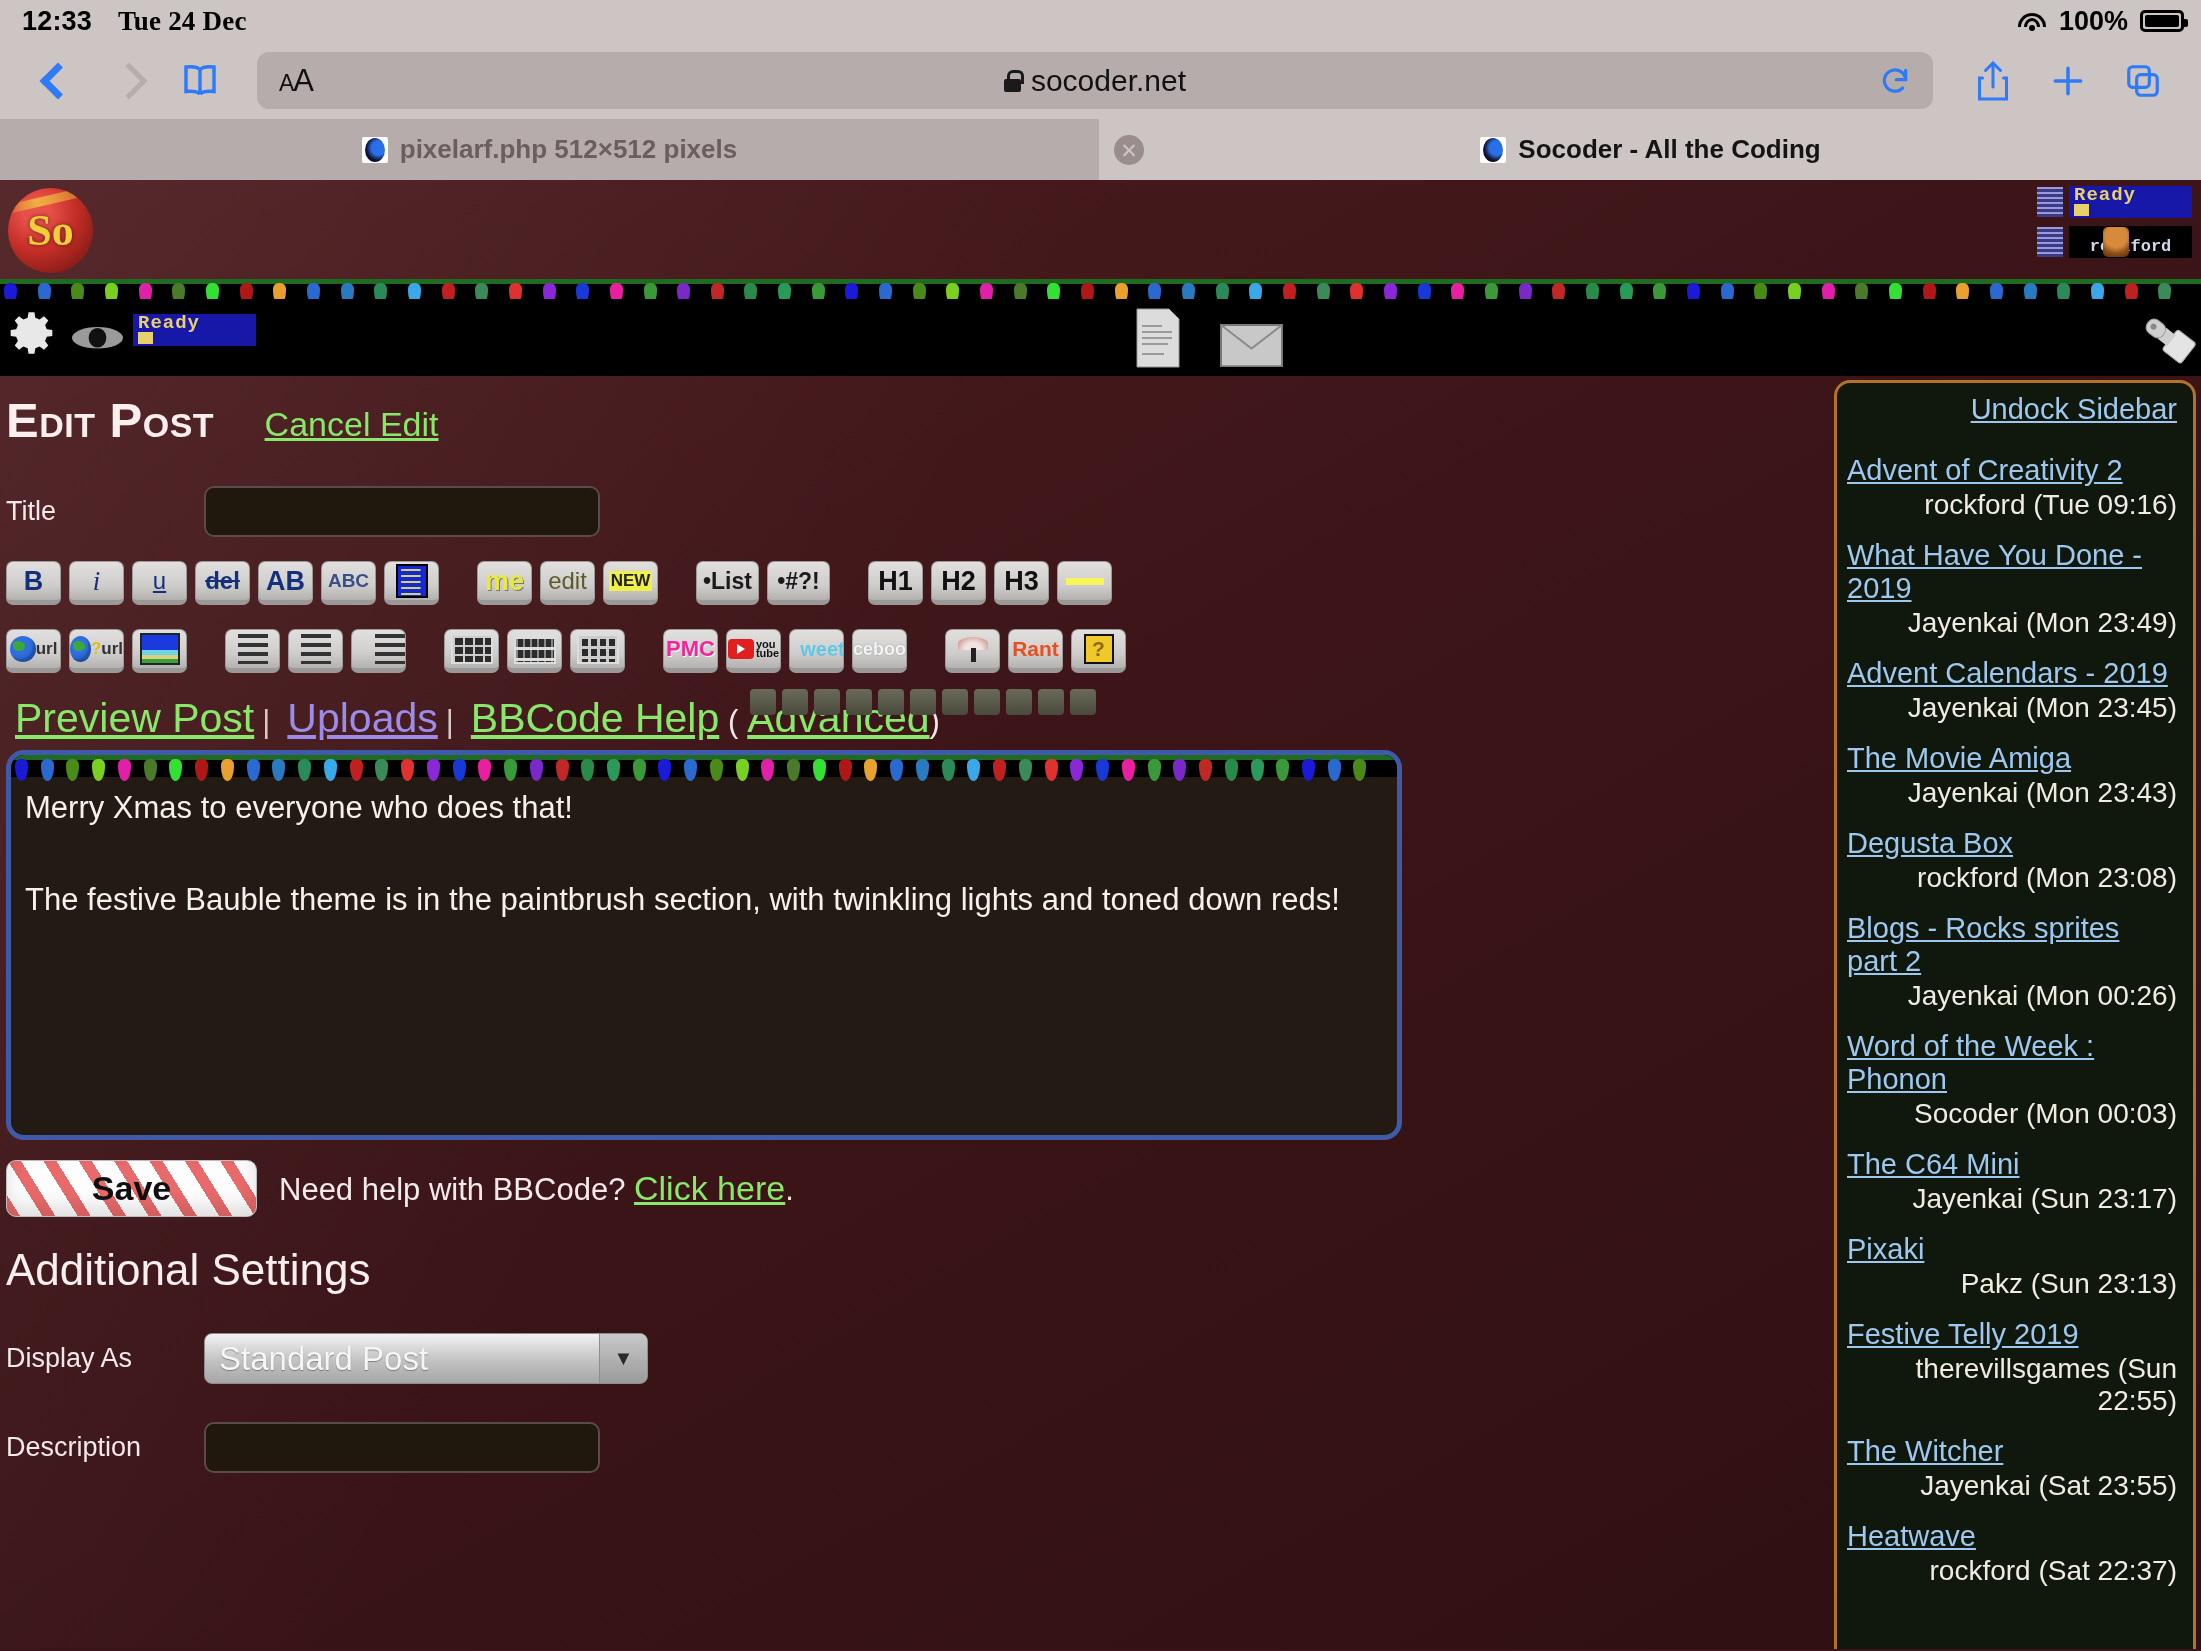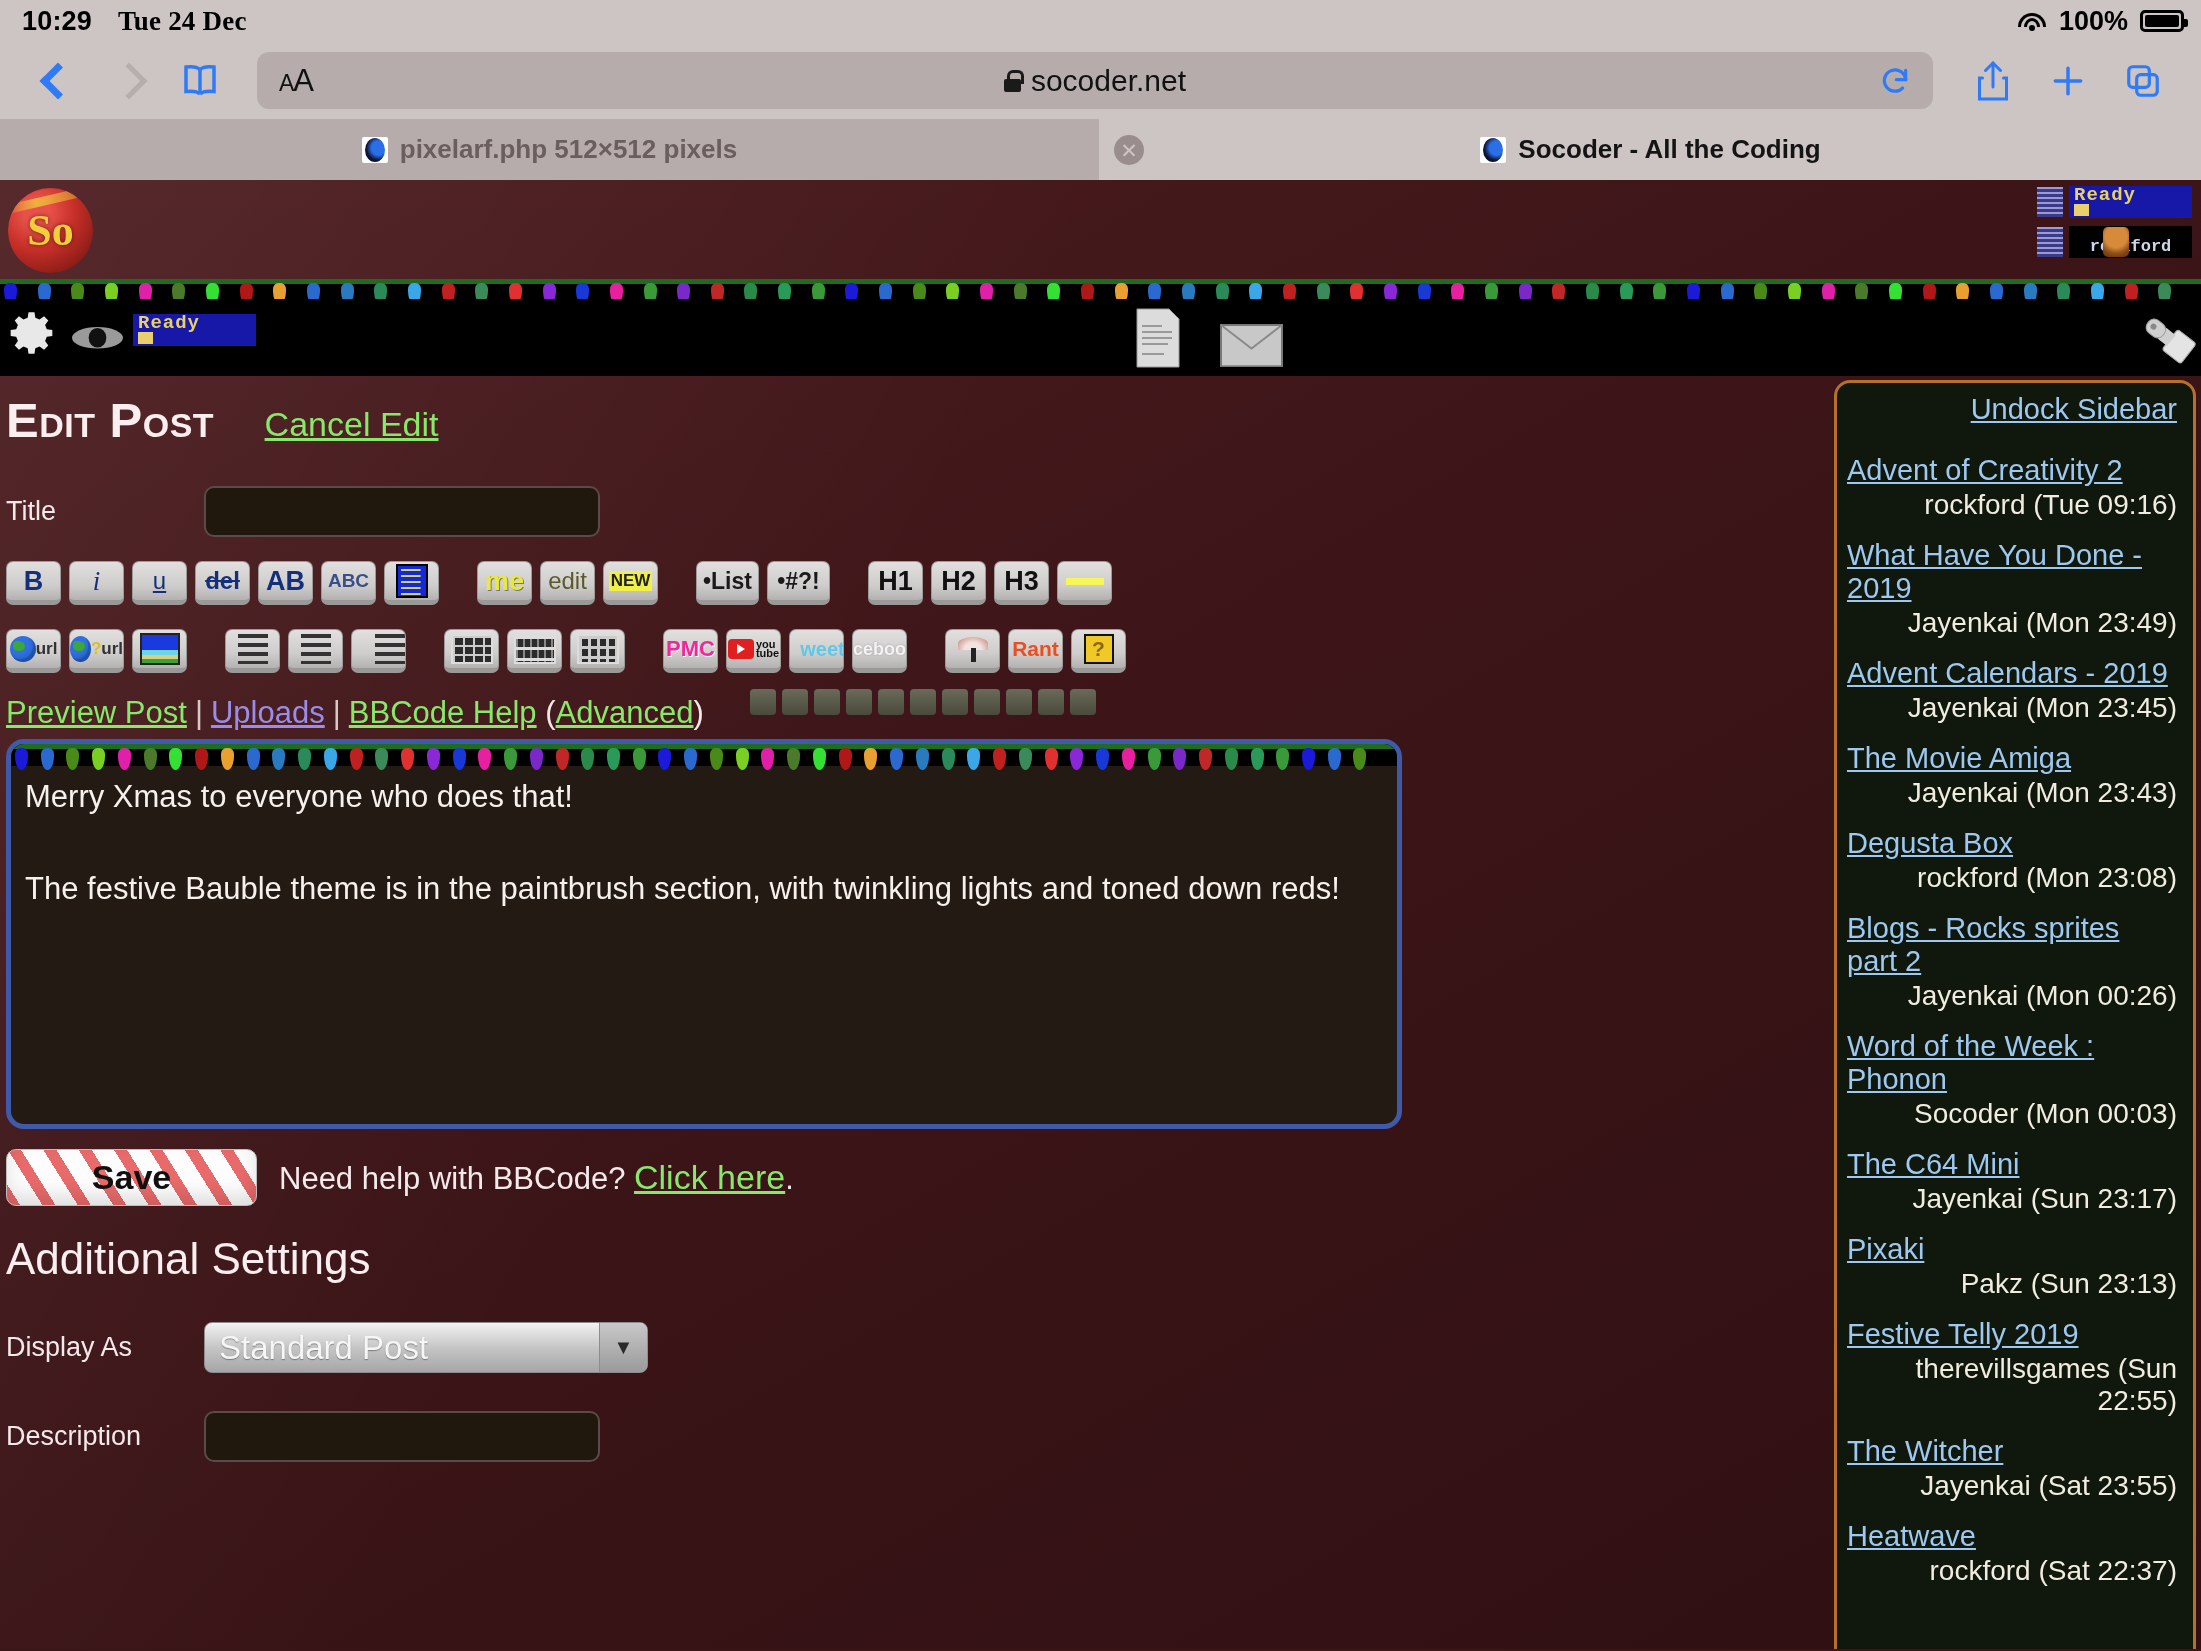--- a/index.html
+++ b/index.html
@@ -261,21 +261,21 @@
   .tb-btn .para { width: 30px; height: 28px; position: relative; }
   .tb-btn .para::before { content:''; position:absolute; left:0; top:2px; width:30px; height:13px;
     background: radial-gradient(ellipse at 50% 100%, #f0e4e0 0 40%, #d8a8a0 75%, #a86a60 100%);
     border-radius: 50% 50% 0 0; }
   .tb-btn .para::after { content:''; position:absolute; left:13px; top:13px; width:5px; height:14px; background:#222; }
   .tb-btn .rant { color: #e84f22; font-size: 21px; font-weight: bold; }
   .tb-btn .qm { width: 30px; height: 30px; background: #f0c828; border: 2px solid #111;
     color: #8a6a10; font-size: 21px; font-weight: bold; display:flex; align-items:center; justify-content:center; }
 
   .links-row { margin-top: 22px; font-size: 31px; color: #f2e6e6; position: relative; }
-  .links-row a { font-size: 31px; }
+  .links-row a { font-size: 41px; margin-left: 9px; }
   .links-row .sep { color: #d8c8c8; margin: 0 8px; }
   .emoji-strip {
     position: absolute; left: 744px; top: -6px;
     display: flex; gap: 6px; align-items: center;
   }
   .emoji-strip span {
     width: 26px; height: 26px; border-radius: 4px; display:block;
     background: linear-gradient(180deg, #6a6a5a, #4a4a3c);
   }
 
@@ -332,21 +332,21 @@
   .undock { text-align: right; margin-bottom: 28px; }
   .undock a { color: #9ec8f0; text-decoration: underline; font-size: 29px; }
   .sb-item { margin-bottom: 18px; }
   .sb-item a { color: #9ec8f0; text-decoration: underline; font-size: 29px; display: inline-block; }
   .sb-meta { text-align: right; color: #f0ece0; font-size: 28px; margin-top: 2px; }
 </style>
 </head>
 <body>
 
 <div class="ios-status">
-  <span class="time">10:29</span>
+  <span class="time">12:33</span>
   <span class="date">Tue 24 Dec</span>
   <span class="right">
     <span class="wifi-icon">
         <i></i>
         <i></i>
         <i></i>
       </span>
     <span class="batt-pct">100%</span>
     <span class="batt">
         <span></span>

